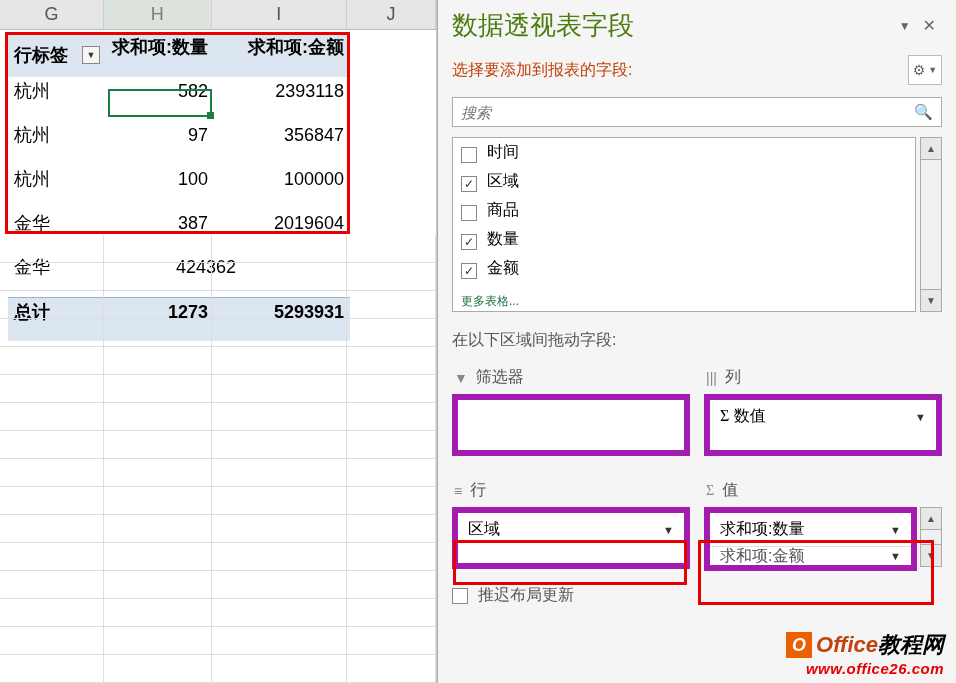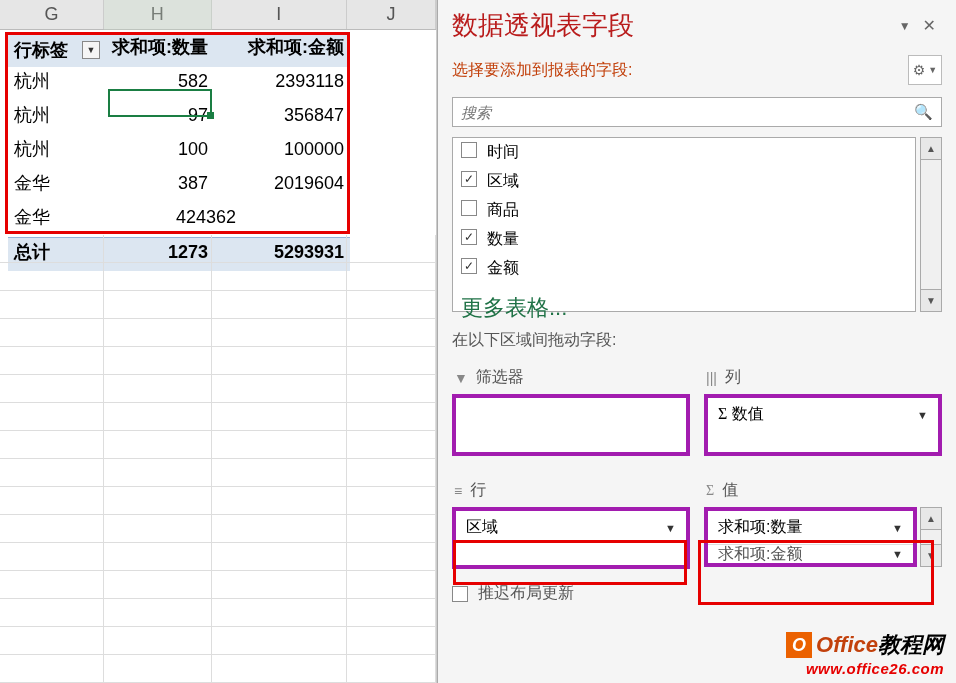--- a/index.html
+++ b/index.html
@@ -51,21 +51,21 @@
       border: 3px solid #e60000;
       z-index: 5;
       pointer-events: none;
     }
     .hl-pivot { top: 32px; left: 5px; width: 345px; height: 202px; }
     .hl-rows { top: 540px; left: 453px; width: 234px; height: 45px; }
     .hl-values { top: 540px; left: 698px; width: 236px; height: 65px; }
     
     .pt-row {
       display: flex;
-      height: 34px;
+      height: 44px;
       line-height: 28px;
     }
     .pt-cell {
       padding: 0 6px;
       font-size: 18px;
     }
     .pt-c1 { width: 98px; }
     .pt-c2 { width: 108px; text-align: right; }
     .pt-c3 { width: 136px; text-align: right; }
     
@@ -134,21 +134,21 @@
       flex-direction: column;
     }
     .panel-header {
       display: flex;
       align-items: center;
       padding: 8px 14px 4px;
     }
     .panel-title {
       flex: 1;
       font-size: 26px;
-      color: #b91c1c;
+      color: #4d7c0f;
       font-weight: 300;
       font-family: "Microsoft YaHei Light", sans-serif;
     }
     .panel-close {
       color: #666;
       font-size: 16px;
       padding: 2px 6px;
     }
     .panel-arrow {
       color: #666;
@@ -207,39 +207,39 @@
       gap: 4px;
     }
     .field-list {
       flex: 1;
       border: 1px solid #aaa;
       background: #fff;
       height: 175px;
     }
     .field-item {
       display: flex;
-      align-items: flex-start;
+      align-items: flex-end;
       padding: 4px 8px;
       font-size: 16px;
     }
     .field-checkbox {
       width: 16px;
       height: 16px;
       border: 1px solid #888;
       margin-right: 10px;
       display: inline-flex;
       align-items: center;
       justify-content: center;
       font-size: 12px;
       color: #333;
     }
     .more-tables {
       padding: 10px 8px 4px;
       color: #1f7246;
-      font-size: 22px;
+      font-size: 12px;
     }
     .scrollbar {
       width: 22px;
       display: flex;
       flex-direction: column;
       border: 1px solid #aaa;
     }
     .scroll-btn {
       height: 22px;
       background: #e8e8e8;
@@ -273,21 +273,21 @@
     .zone-label {
       color: #555;
       font-size: 16px;
       padding: 6px 2px;
       display: flex;
       align-items: center;
       gap: 8px;
     }
     .zone-icon { color: #888; font-size: 14px; }
     .zone-box {
-      border: 4px solid #a21caf;
+      border: 6px solid #a21caf;
       background: #fff;
       min-height: 42px;
       position: relative;
     }
     .zone-item {
       display: flex;
       align-items: center;
       justify-content: space-between;
       padding: 6px 10px;
       font-size: 16px;

